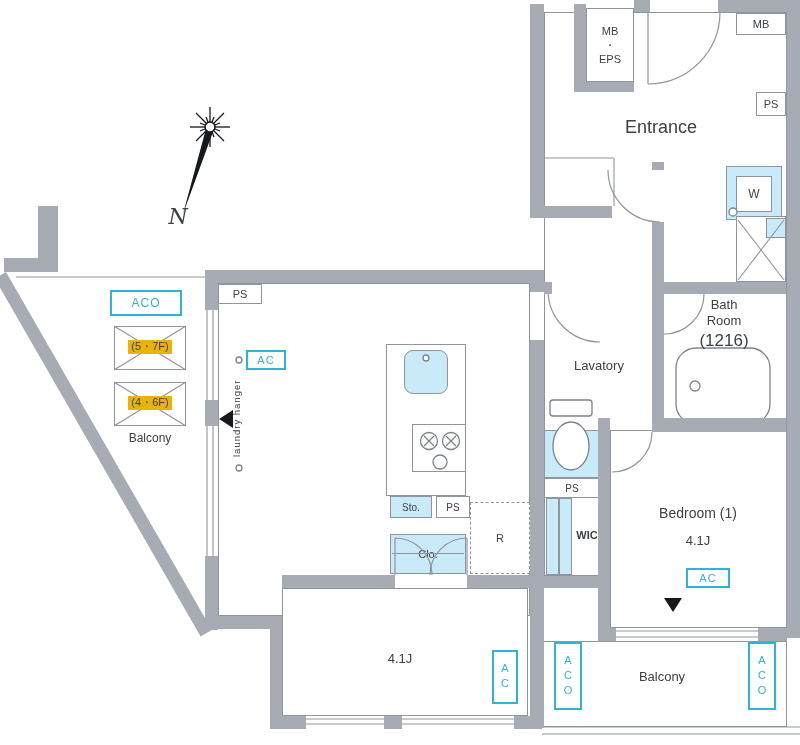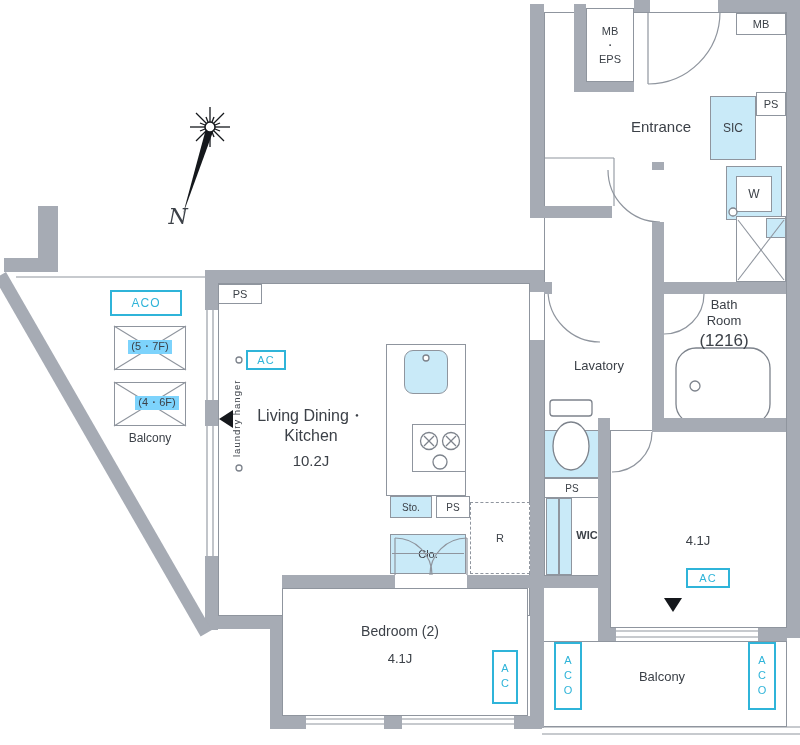--- a/index.html
+++ b/index.html
@@ -21,41 +21,40 @@
     justify-content: center; text-align: center; line-height: 1.25; }
   .col { flex-direction: column; }
   .vupright { writing-mode: vertical-rl; text-orientation: upright; letter-spacing: 3px; }
   .vside { writing-mode: vertical-rl; transform: rotate(180deg); letter-spacing: 1px; }
   .thinline { position: absolute; background: var(--line, #8f959e); }
   .tri-down { position: absolute; width: 0; height: 0; border-left: 9px solid transparent;
     border-right: 9px solid transparent; border-top: 14px solid var(--marker, #15181c); }
   .tri-left { position: absolute; width: 0; height: 0; border-top: 9px solid transparent;
     border-bottom: 9px solid transparent; border-right: 14px solid var(--marker, #15181c); }
   svg.overlay { position: absolute; left: 0; top: 0; }
-  .whitebg { background: #7dd3fc; padding: 0 3px; }
+  .whitebg { background: #eab308; padding: 0 3px; }
 </style>
 </head>
 <body>
 
 <div id="plan">
 
   <div class="floor" style="left:544px;top:12px;width:243px;height:564px;"></div>
   <div class="floor" style="left:218px;top:283px;width:312px;height:333px;"></div>
   <div class="floor" style="left:610px;top:430px;width:177px;height:198px;"></div>
   <div class="floor" style="left:282px;top:588px;width:246px;height:128px;"></div>
   <div class="floor" style="left:542px;top:641px;width:245px;height:86px;"></div>
 
   <div class="box" style="left:586px;top:8px;width:48px;height:74px;flex-direction:column;line-height:1.3;">
     <span>MB</span>
     <span>・</span>
     <span>EPS</span>
   </div>
   <div class="box" style="left:736px;top:13px;width:50px;height:22px;">MB</div>
   <div class="box" style="left:756px;top:92px;width:30px;height:24px;">PS</div>
-  <div class="blue" style="left:710px;top:96px;width:46px;height:64px;font-size:12px;">SIC</div>
 
   <div class="blue" style="left:726px;top:166px;width:56px;height:54px;"></div>
   <div class="box" style="left:736px;top:176px;width:36px;height:36px;font-size:12px;">W</div>
 
   <div class="box" style="left:736px;top:216px;width:50px;height:66px;"></div>
   <div class="blue" style="left:766px;top:218px;width:20px;height:20px;"></div>
 
   <div class="blue" style="left:544px;top:430px;width:56px;height:48px;"></div>
   <div class="box" style="left:544px;top:478px;width:56px;height:20px;font-size:10px;">PS</div>
   <div class="blue" style="left:546px;top:498px;width:13px;height:77px;"></div>
@@ -189,39 +188,34 @@
   <div class="cyanbox" style="left:246px;top:350px;width:40px;height:20px;font-size:11px;">AC</div>
   <div class="cyanbox" style="left:686px;top:568px;width:44px;height:20px;font-size:11px;">AC</div>
   <div class="cyanbox vupright" style="left:492px;top:650px;width:26px;height:54px;font-size:11px;">AC</div>
   <div class="cyanbox" style="left:110px;top:290px;width:72px;height:26px;">ACO</div>
   <div class="cyanbox vupright" style="left:554px;top:642px;width:28px;height:68px;font-size:11px;">ACO</div>
   <div class="cyanbox vupright" style="left:748px;top:642px;width:28px;height:68px;font-size:11px;">ACO</div>
 
   <div class="tri-down" style="left:664px;top:598px;"></div>
   <div class="tri-left" style="left:219px;top:410px;"></div>
 
-  <div class="label" style="left:606px;top:118px;width:110px;height:18px;font-size:15px;">Entrance</div>
+  <div class="label" style="left:606px;top:118px;width:110px;height:18px;font-size:18px;">Entrance</div>
   <div class="label col" style="left:692px;top:296px;width:64px;height:56px;font-size:13px;">
     <span>Bath Room</span>
     <span style="font-size:17px;">(1216)</span>
   </div>
   <div class="label" style="left:544px;top:358px;width:110px;height:16px;font-size:13px;">Lavatory</div>
   <div class="label" style="left:570px;top:528px;width:34px;height:16px;font-size:11px;font-weight:bold;">WIC</div>
+  <div class="label" style="left:610px;top:504px;width:176px;height:20px;font-size:14px;">Bedroom (1)</div>
   <div class="label" style="left:610px;top:532px;width:176px;height:18px;font-size:13px;">4.1J</div>
-  <div class="label col" style="left:226px;top:400px;width:170px;height:76px;">
-    <span style="font-size:16px;">Living Dining・</span>
-    <span style="font-size:16px;">Kitchen</span>
-    <span style="font-size:15px;margin-top:6px;">10.2J</span>
-  </div>
   <div class="label vside" style="left:228px;top:366px;width:18px;height:104px;font-size:9.5px;">laundry hanger</div>
-  <div class="label" style="left:300px;top:622px;width:200px;height:20px;font-size:14px;">Bedroom (2)</div>
   <div class="label" style="left:300px;top:650px;width:200px;height:18px;font-size:13px;">4.1J</div>
   <div class="label" style="left:602px;top:668px;width:120px;height:18px;font-size:13px;">Balcony</div>
   <div class="label" style="left:114px;top:430px;width:72px;height:16px;font-size:12px;">Balcony</div>
   <div class="label" style="left:114px;top:339px;width:72px;height:16px;font-size:11px;">
     <span class="whitebg">(5・7F)</span>
   </div>
-  <div class="label" style="left:121px;top:395px;width:72px;height:16px;font-size:11px;">
+  <div class="label" style="left:114px;top:395px;width:72px;height:16px;font-size:11px;">
     <span class="whitebg">(4・6F)</span>
   </div>
   <div class="label" style="left:158px;top:202px;width:40px;height:30px;font-size:22px;font-family:'DejaVu Serif',serif;font-style:italic;">N</div>
 
 </div>
 
 </body></html>

